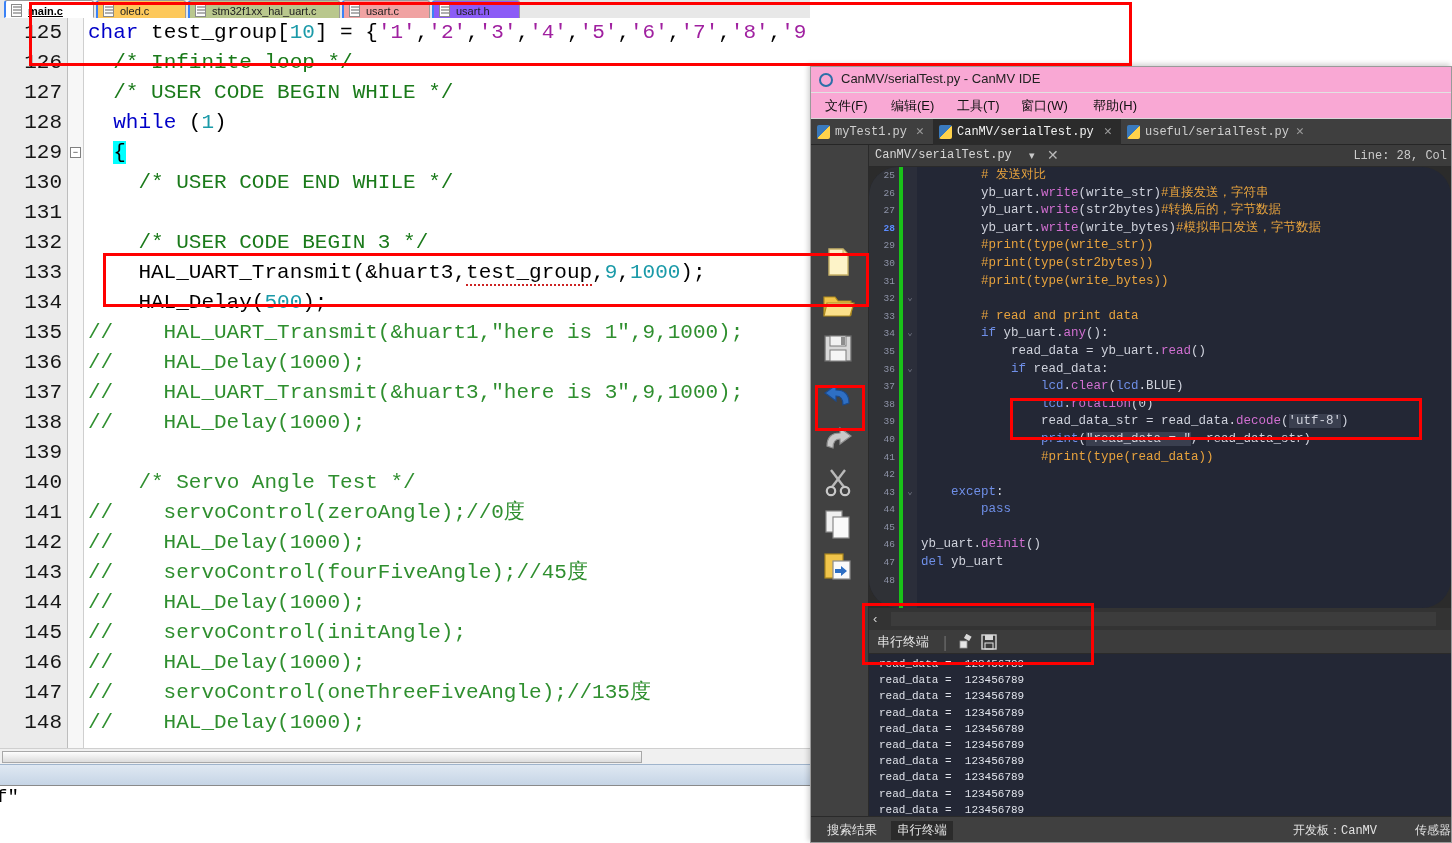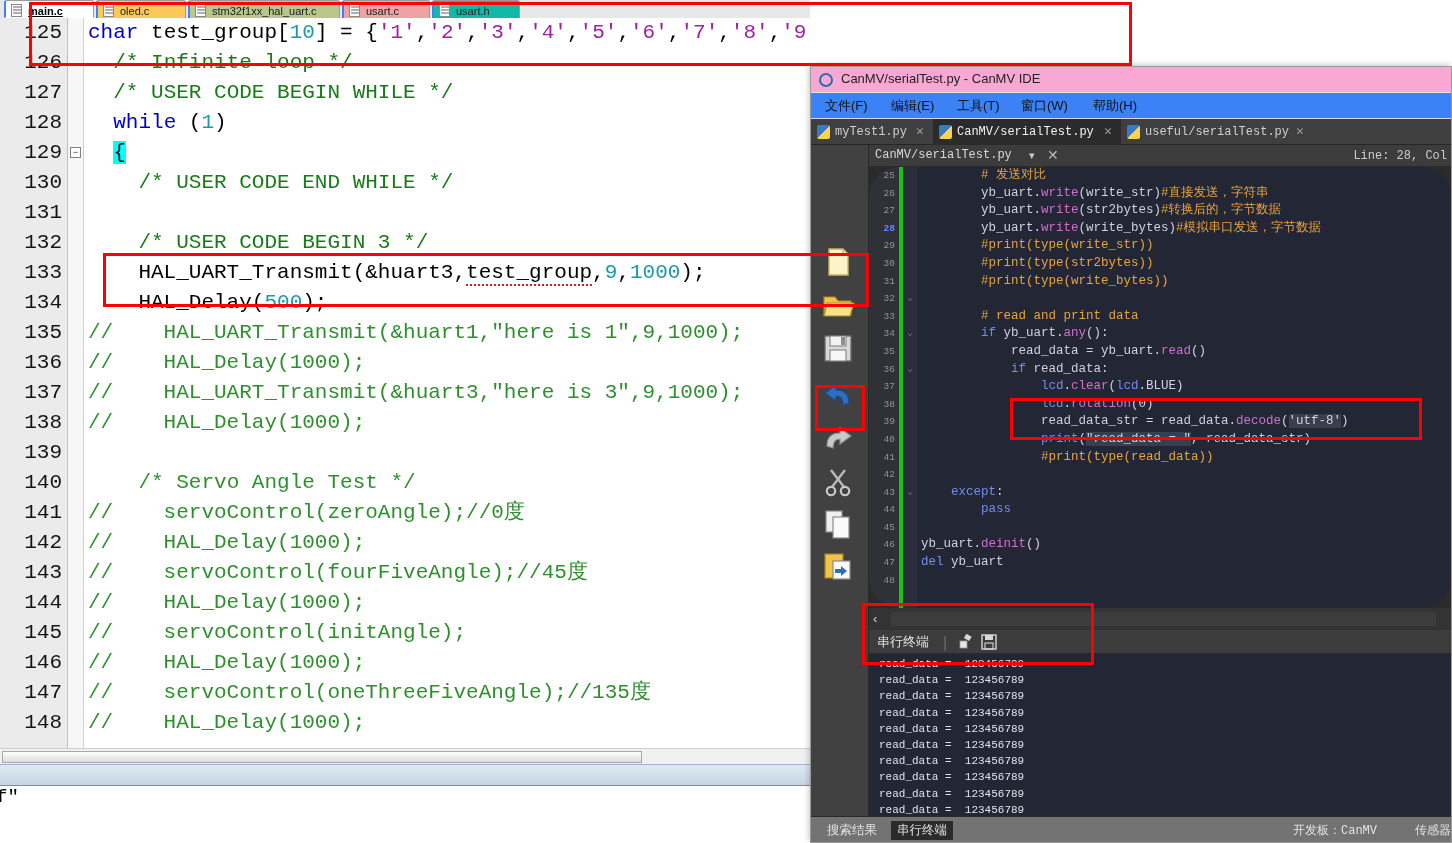--- a/index.html
+++ b/index.html
@@ -35,21 +35,21 @@
   }
   .ktab .ticon::after {
     content:""; position:absolute; left:1px; top:1px; width:8px; height:2px;
     box-shadow: 0 3px 0 #b0b0b0, 0 6px 0 #b0b0b0;
     background:#b0b0b0;
   }
   .ktab.active { background: #ffffff; color:#000; font-weight:600; border-bottom:1px solid #fff; text-decoration: underline; }
   .ktab.t-oled { background: #fdc85b; }
   .ktab.t-hal  { background: #b9c78d; }
   .ktab.t-usartc { background: #f0a2a2; }
-  .ktab.t-usarth { background: #14b8a6; }
+  .ktab.t-usarth { background: #8b5cf6; }
 
   
   #c-editor {
     position: absolute; left: 0; top: 18px; width: 810px; height: 730px;
     background: #ffffff; overflow: hidden;
   }
   #c-gutter {
     position: absolute; left: 0; top: 0; width: 68px; height: 100%;
     background: #ebebeb; border-right: 1px solid #bdbdbd;
   }
@@ -116,21 +116,21 @@
     border-bottom: 1px solid #e2e2e2;
   }
   #canmv-title .wicon {
     position:absolute; left:8px; top:6px; width:14px; height:14px;
     border:2px solid #2c6fa8; border-radius:50%;
   }
   #canmv-title .wtext {
     position:absolute; left:30px; top:4px; font-size:13px; color:#222;
   }
   #canmv-menu {
-    position: relative; height: 26px; background: #3b82f6;
+    position: relative; height: 26px; background: #f9a8d4;
     border-bottom: 1px solid #d8d8d8;
   }
   .mitem {
     position:absolute; top:4px; font-size:13px; color:#111;
     font-family:"Liberation Sans", sans-serif;
   }
 
   
   #canmv-tabs {
     position: relative; height: 26px; background: #3f3f3f;
@@ -249,21 +249,21 @@
   }
   .tline {
     height:16.2px; line-height:16.2px; padding-left:10px;
     font-family:"Liberation Mono", monospace; font-size:11px;
     color:#dfe2ea; white-space:pre;
   }
 
   
   #canmv-status {
     position:absolute; left:0; bottom:0; right:0; height:26px;
-    background:#737373; border-top:1px solid #2a2a2a;
+    background:#404040; border-top:1px solid #2a2a2a;
   }
   .stab {
     position:absolute; top:4px; height:19px; line-height:19px;
     padding:0 6px; font-size:12.5px; color:#e2e2e2;
   }
   .stab.active { background:#2b2b2b; }
   .sinfo {
     position:absolute; top:5px; font-family:"Liberation Mono", monospace;
     font-size:12px; color:#e2e2e2; white-space:nowrap;
   }

